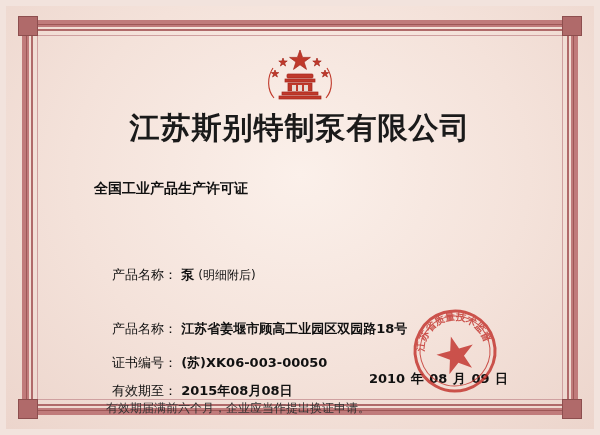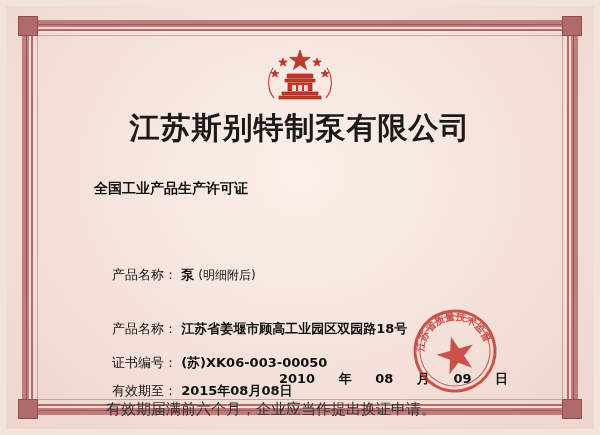--- a/index.html
+++ b/index.html
@@ -170,27 +170,27 @@
   
   .issue-date {
     position: absolute;
     top: 330px;
     right: 46px;
     font-size: 13px;
     font-weight: bold;
     color: #111;
     white-space: nowrap;
   }
-  .issue-date span.num { margin: 0 19px; }
+  .issue-date span.num { margin: 0 1px; }
 
   .footnote {
     position: absolute;
     top: 360px;
     left: 60px;
-    font-size: 15px;
+    font-size: 12px;
     color: #333;
     white-space: nowrap;
   }
 
   
   .seal {
     position: absolute;
     right: 56px;
     top: 268px;
     width: 86px;

